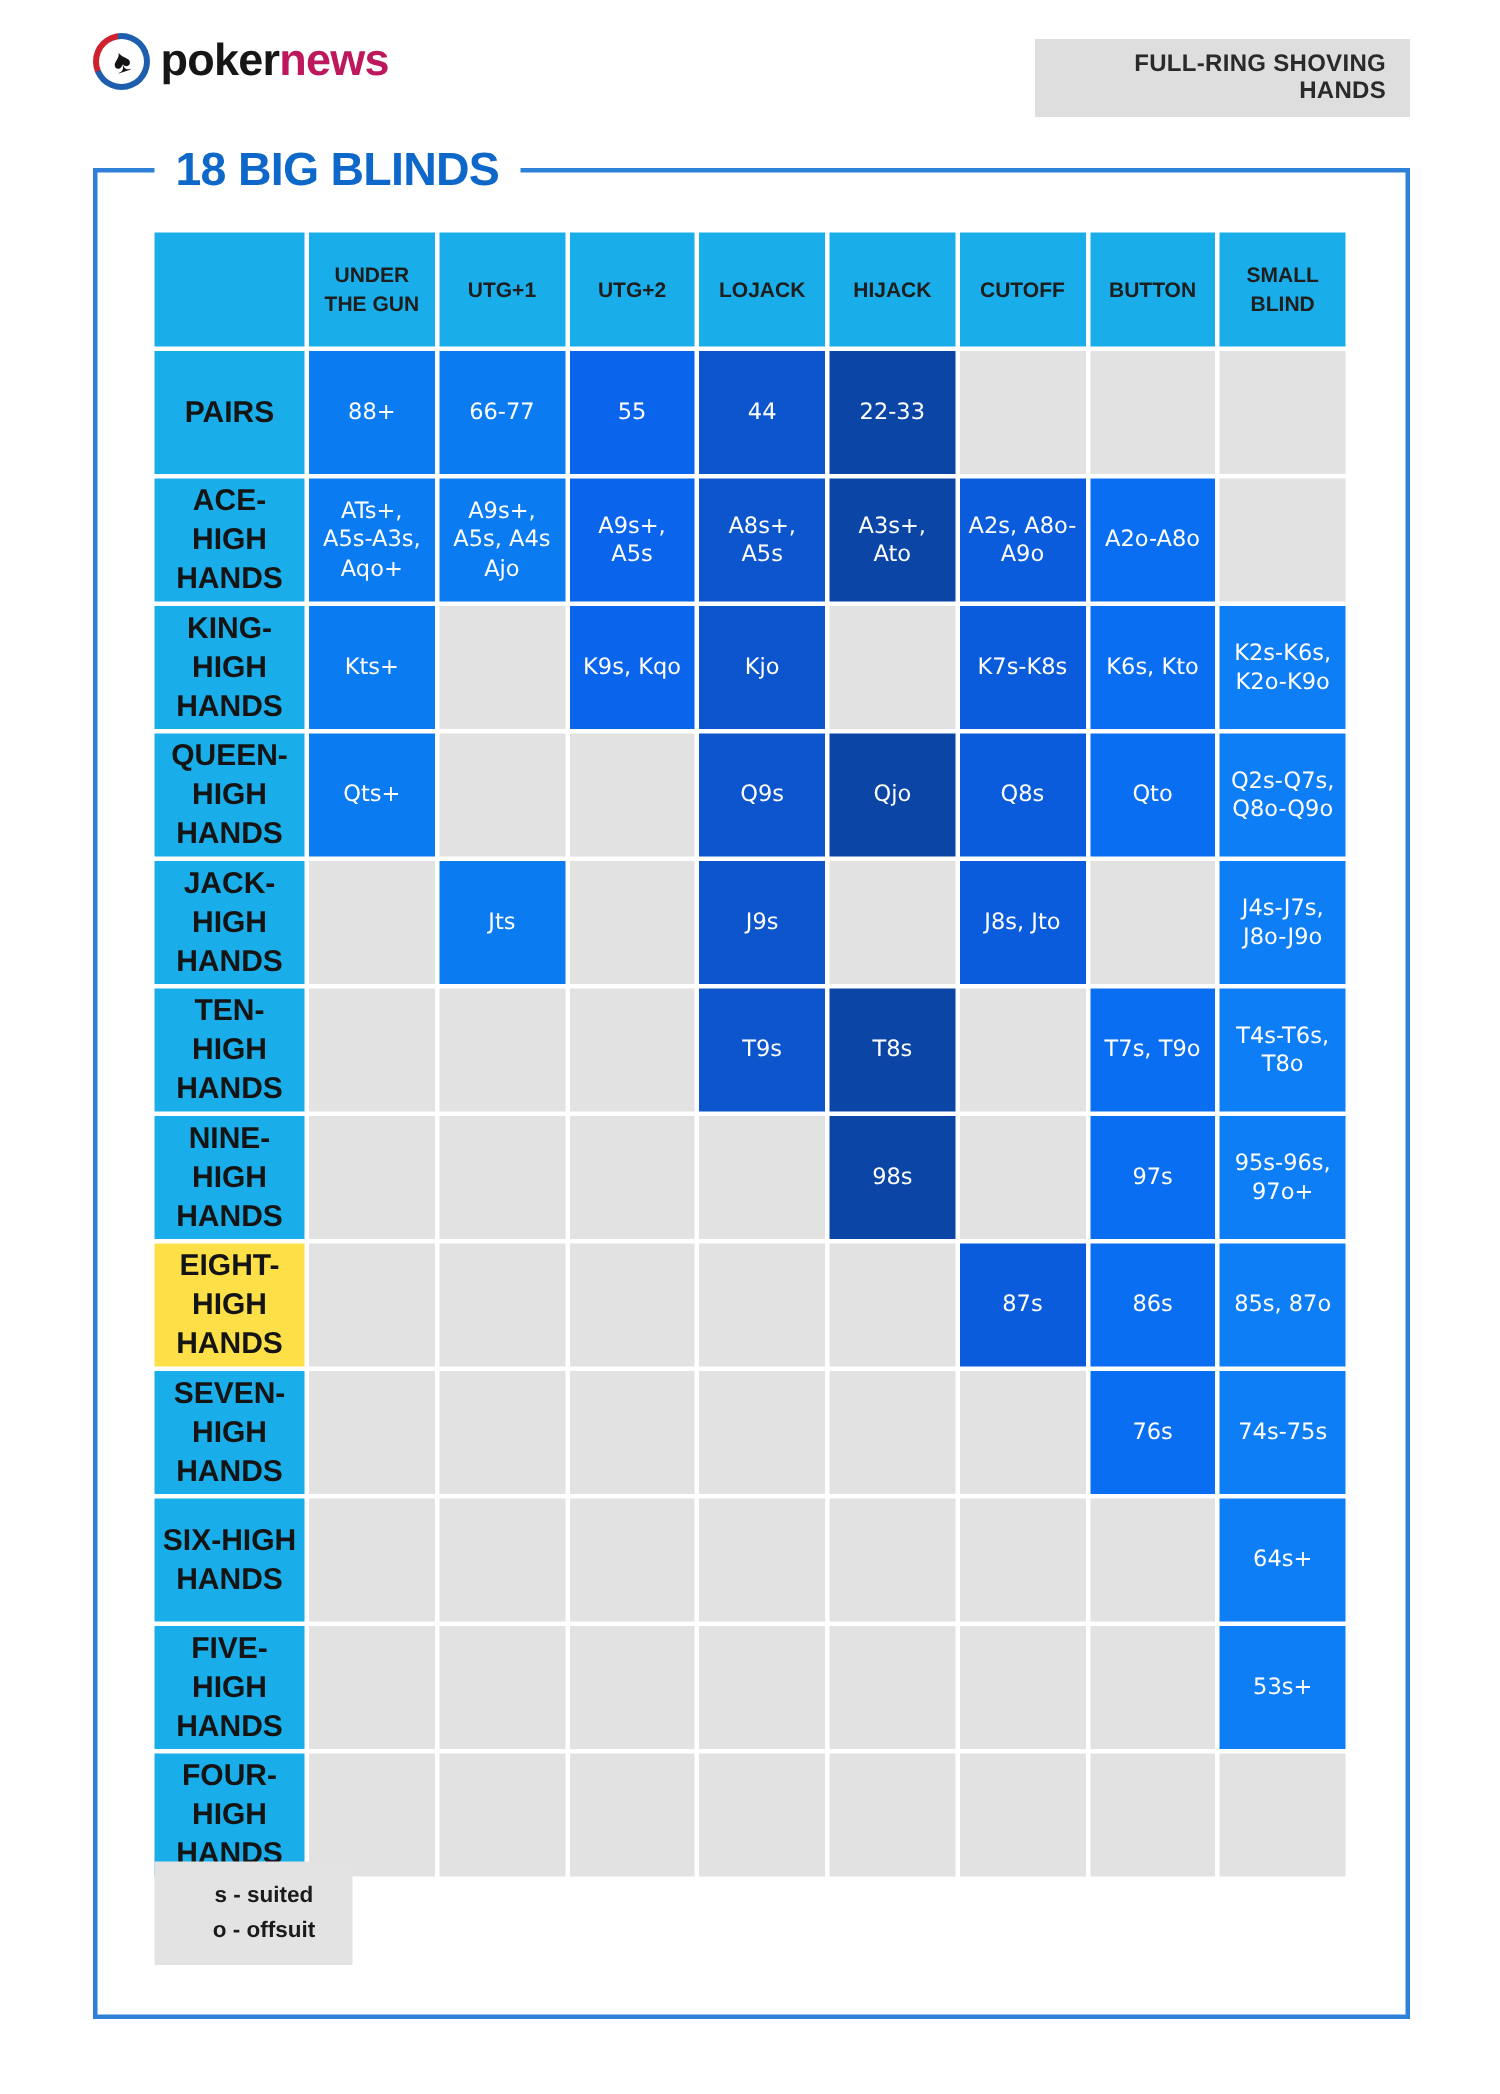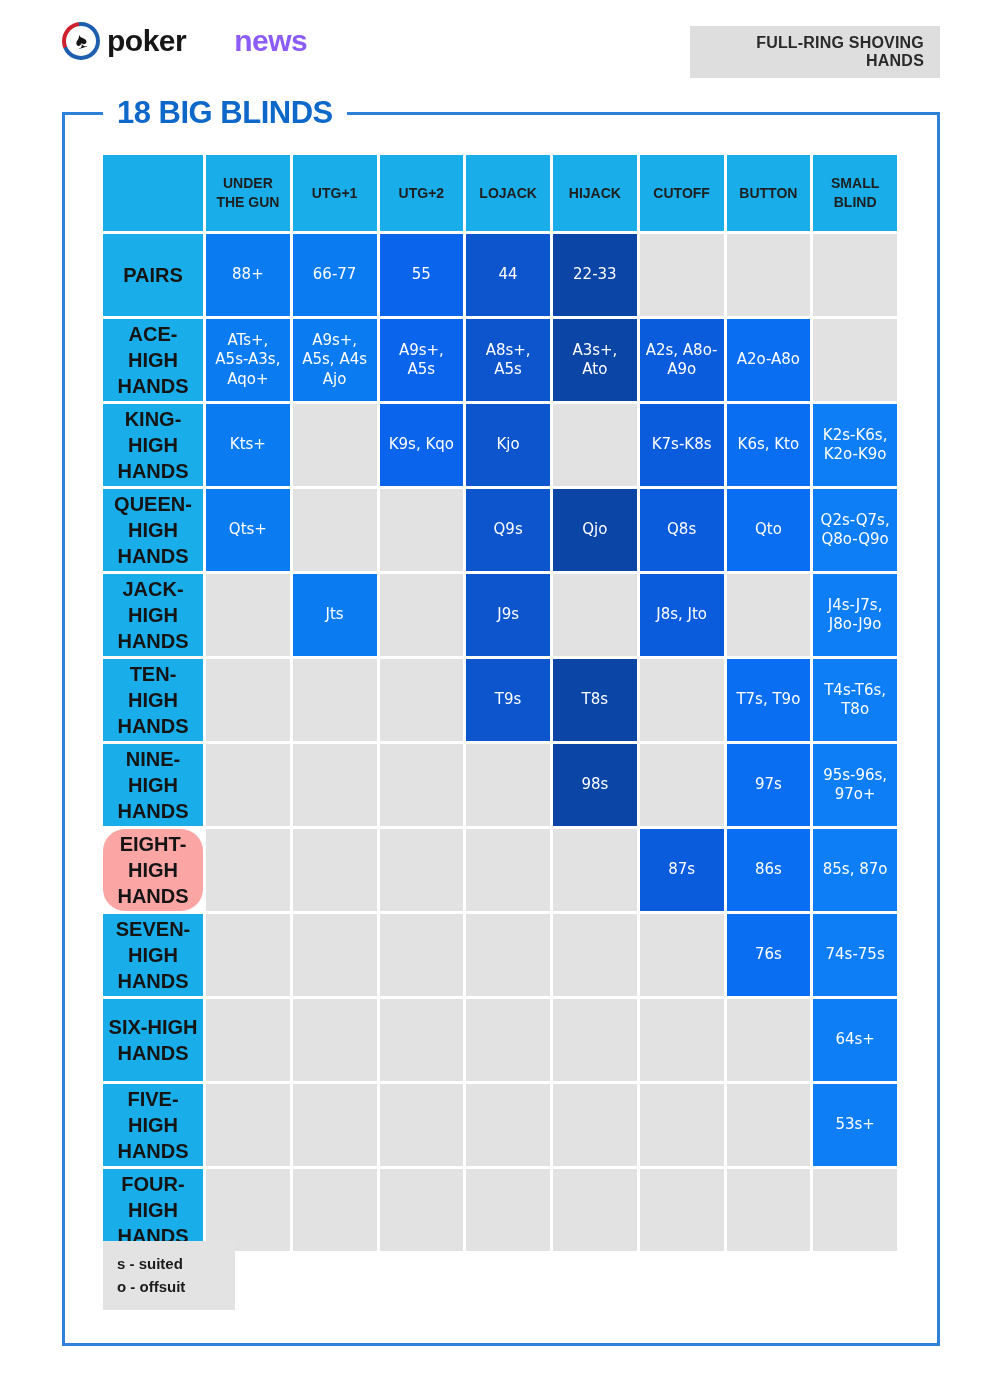--- a/index.html
+++ b/index.html
@@ -8,39 +8,39 @@
     font-family:"Liberation Sans",sans-serif;overflow:hidden;
   }
   
   .logo{position:absolute;left:62px;top:22px;display:flex;align-items:center;gap:7px;}
   .logo-icon{width:38px;height:38px;border-radius:50%;position:relative;
     background:conic-gradient(from 0deg,#1d5fae 0 248deg,#cf2030 248deg 352deg,#1d5fae 352deg 360deg);}
   .logo-icon::before{content:"";position:absolute;inset:4px;background:#fff;border-radius:50%;}
   .logo-icon .spade{position:absolute;inset:0;display:flex;align-items:center;justify-content:center;
     font-size:22px;color:#141414;transform:rotate(-18deg);line-height:1;}
   .logo-text{font-size:30px;font-weight:bold;letter-spacing:-0.5px;color:#161616;}
-  .logo-text .news{color:#8b5cf6;margin-left:48px;}
+  .logo-text .news{color:#be185d;}
   .badge{position:absolute;right:60px;top:26px;width:218px;background:#dedede;
     padding:8px 16px;text-align:right;font-weight:bold;font-size:16px;color:#2a2a2a;letter-spacing:0.2px;}
   
   .frame{position:absolute;left:62px;top:112px;width:872px;height:1228px;border:3px solid #2e80d8;}
   .frame-title{position:absolute;top:-24px;left:38px;background:#ffffff;padding:0 14px;
     font-size:31px;font-weight:bold;color:#0e68c9;letter-spacing:-0.5px;line-height:44px;white-space:nowrap;}
   
   table.shove{position:absolute;left:35px;top:37px;width:800px;
     border-collapse:separate;border-spacing:3px;table-layout:fixed;}
   table.shove th{height:72px;font-size:14px;font-weight:bold;color:#1e1e1e;
     padding:2px 4px;line-height:1.35;text-align:center;vertical-align:middle;}
   table.shove td{height:78px;text-align:center;vertical-align:middle;
     padding:2px 5px;line-height:1.3;}
   td.rowlabel{font-weight:bold;font-size:20px;color:#141414;line-height:1.35;}
   td.hand{color:#ffffff;font-size:15px;font-family:"DejaVu Sans","Liberation Sans",sans-serif;}
   
   .legend{position:absolute;left:38px;top:1126px;width:118px;background:#e3e3e3;
-    padding:11px 0 11px 14px;font-weight:bold;font-size:15px;color:#1b1b1b;line-height:1.55;}
+    padding:11px 0 11px 14px;font-weight:bold;font-size:15px;color:#1b1b1b;line-height:1.55;text-align:center;}
 </style>
 </head>
 <body>
 
 <div class="logo">
   <div class="logo-icon">
     <span class="spade">♠</span>
   </div>
   <div class="logo-text"><span>poker</span><span class="news">news</span></div>
 </div>
@@ -147,21 +147,21 @@
           <td style="background: rgb(226, 226, 226);"></td>
           <td style="background: rgb(226, 226, 226);"></td>
           <td style="background: rgb(226, 226, 226);"></td>
           <td style="background: rgb(226, 226, 226);"></td>
           <td class="hand" style="background: rgb(11, 70, 167);">98s</td>
           <td style="background: rgb(226, 226, 226);"></td>
           <td class="hand" style="background: rgb(10, 110, 242);">97s</td>
           <td class="hand" style="background: rgb(14, 126, 246);">95s-96s, 97o+</td>
         </tr>
         <tr>
-          <td class="rowlabel" style="background: #fca5a5; border-radius: 22px;">EIGHT-HIGH HANDS</td>
+          <td class="rowlabel" style="background: #fde047;">EIGHT-HIGH HANDS</td>
           <td style="background: rgb(226, 226, 226);"></td>
           <td style="background: rgb(226, 226, 226);"></td>
           <td style="background: rgb(226, 226, 226);"></td>
           <td style="background: rgb(226, 226, 226);"></td>
           <td style="background: rgb(226, 226, 226);"></td>
           <td class="hand" style="background: rgb(11, 92, 221);">87s</td>
           <td class="hand" style="background: rgb(10, 110, 242);">86s</td>
           <td class="hand" style="background: rgb(14, 126, 246);">85s, 87o</td>
         </tr>
         <tr>

